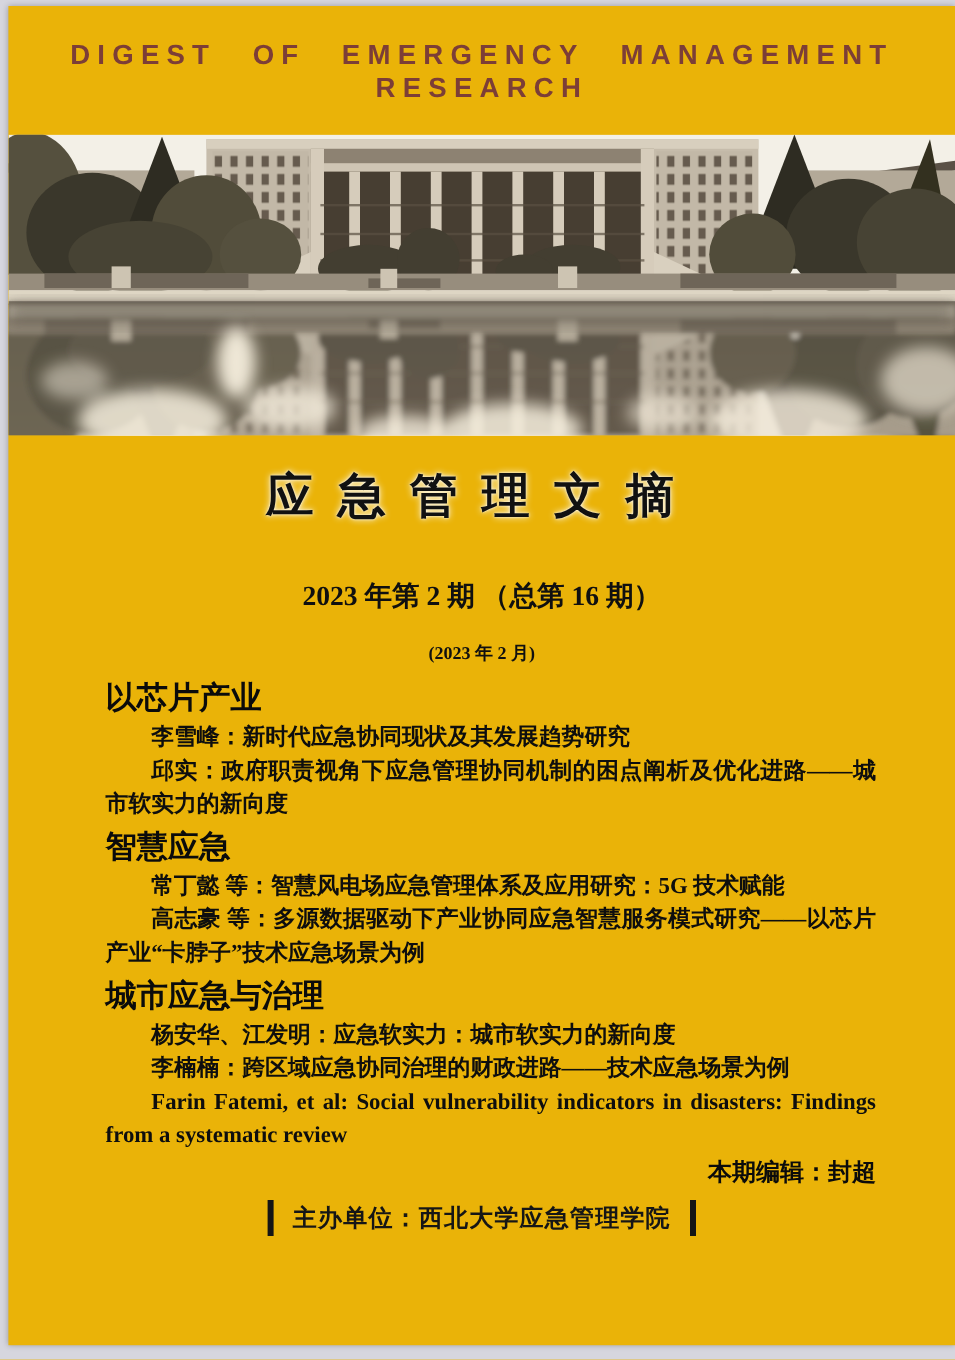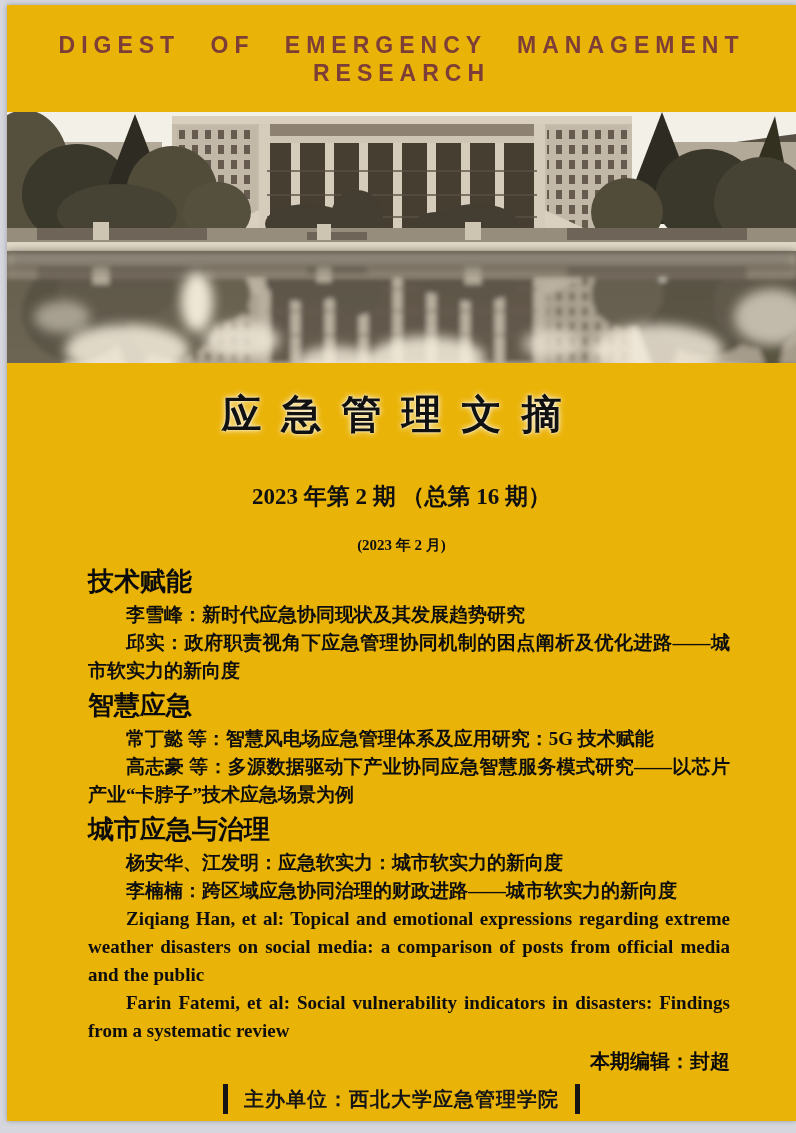--- a/index.html
+++ b/index.html
@@ -185,33 +185,32 @@
     </svg>
   </div>
 
   <div class="cn-title">应急管理文摘</div>
 
   <div class="issue-line">2023 年第 2 期 （总第 16 期）</div>
 
   <div class="date-line">(2023 年 2 月)</div>
 
   <div class="toc">
-    <h2 class="first">技术赋能</h2>
+    <h2 class="first">以芯片产业</h2>
     <p>李雪峰：新时代应急协同现状及其发展趋势研究</p>
     <p>邱实：政府职责视角下应急管理协同机制的困点阐析及优化进路——城市软实力的新向度</p>
 
     <h2>智慧应急</h2>
     <p>常丁懿 等：智慧风电场应急管理体系及应用研究：5G 技术赋能</p>
     <p>高志豪 等：多源数据驱动下产业协同应急智慧服务模式研究——以芯片产业“卡脖子”技术应急场景为例</p>
 
     <h2>城市应急与治理</h2>
     <p>杨安华、江发明：应急软实力：城市软实力的新向度</p>
-    <p>李楠楠：跨区域应急协同治理的财政进路——城市软实力的新向度</p>
-
-    <p>Ziqiang Han, et al: Topical and emotional expressions regarding extreme weather disasters on social media: a comparison of posts from official media and the public</p>
+    <p>李楠楠：跨区域应急协同治理的财政进路——技术应急场景为例</p>
+
     <p>Farin Fatemi, et al: Social vulnerability indicators in disasters: Findings from a systematic review</p>
   </div>
 
   <div class="editor-line">本期编辑：封超</div>
 
   <div class="footer">
     <div class="bar"></div>
     <div class="footer-text">主办单位：西北大学应急管理学院</div>
     <div class="bar"></div>
   </div>

